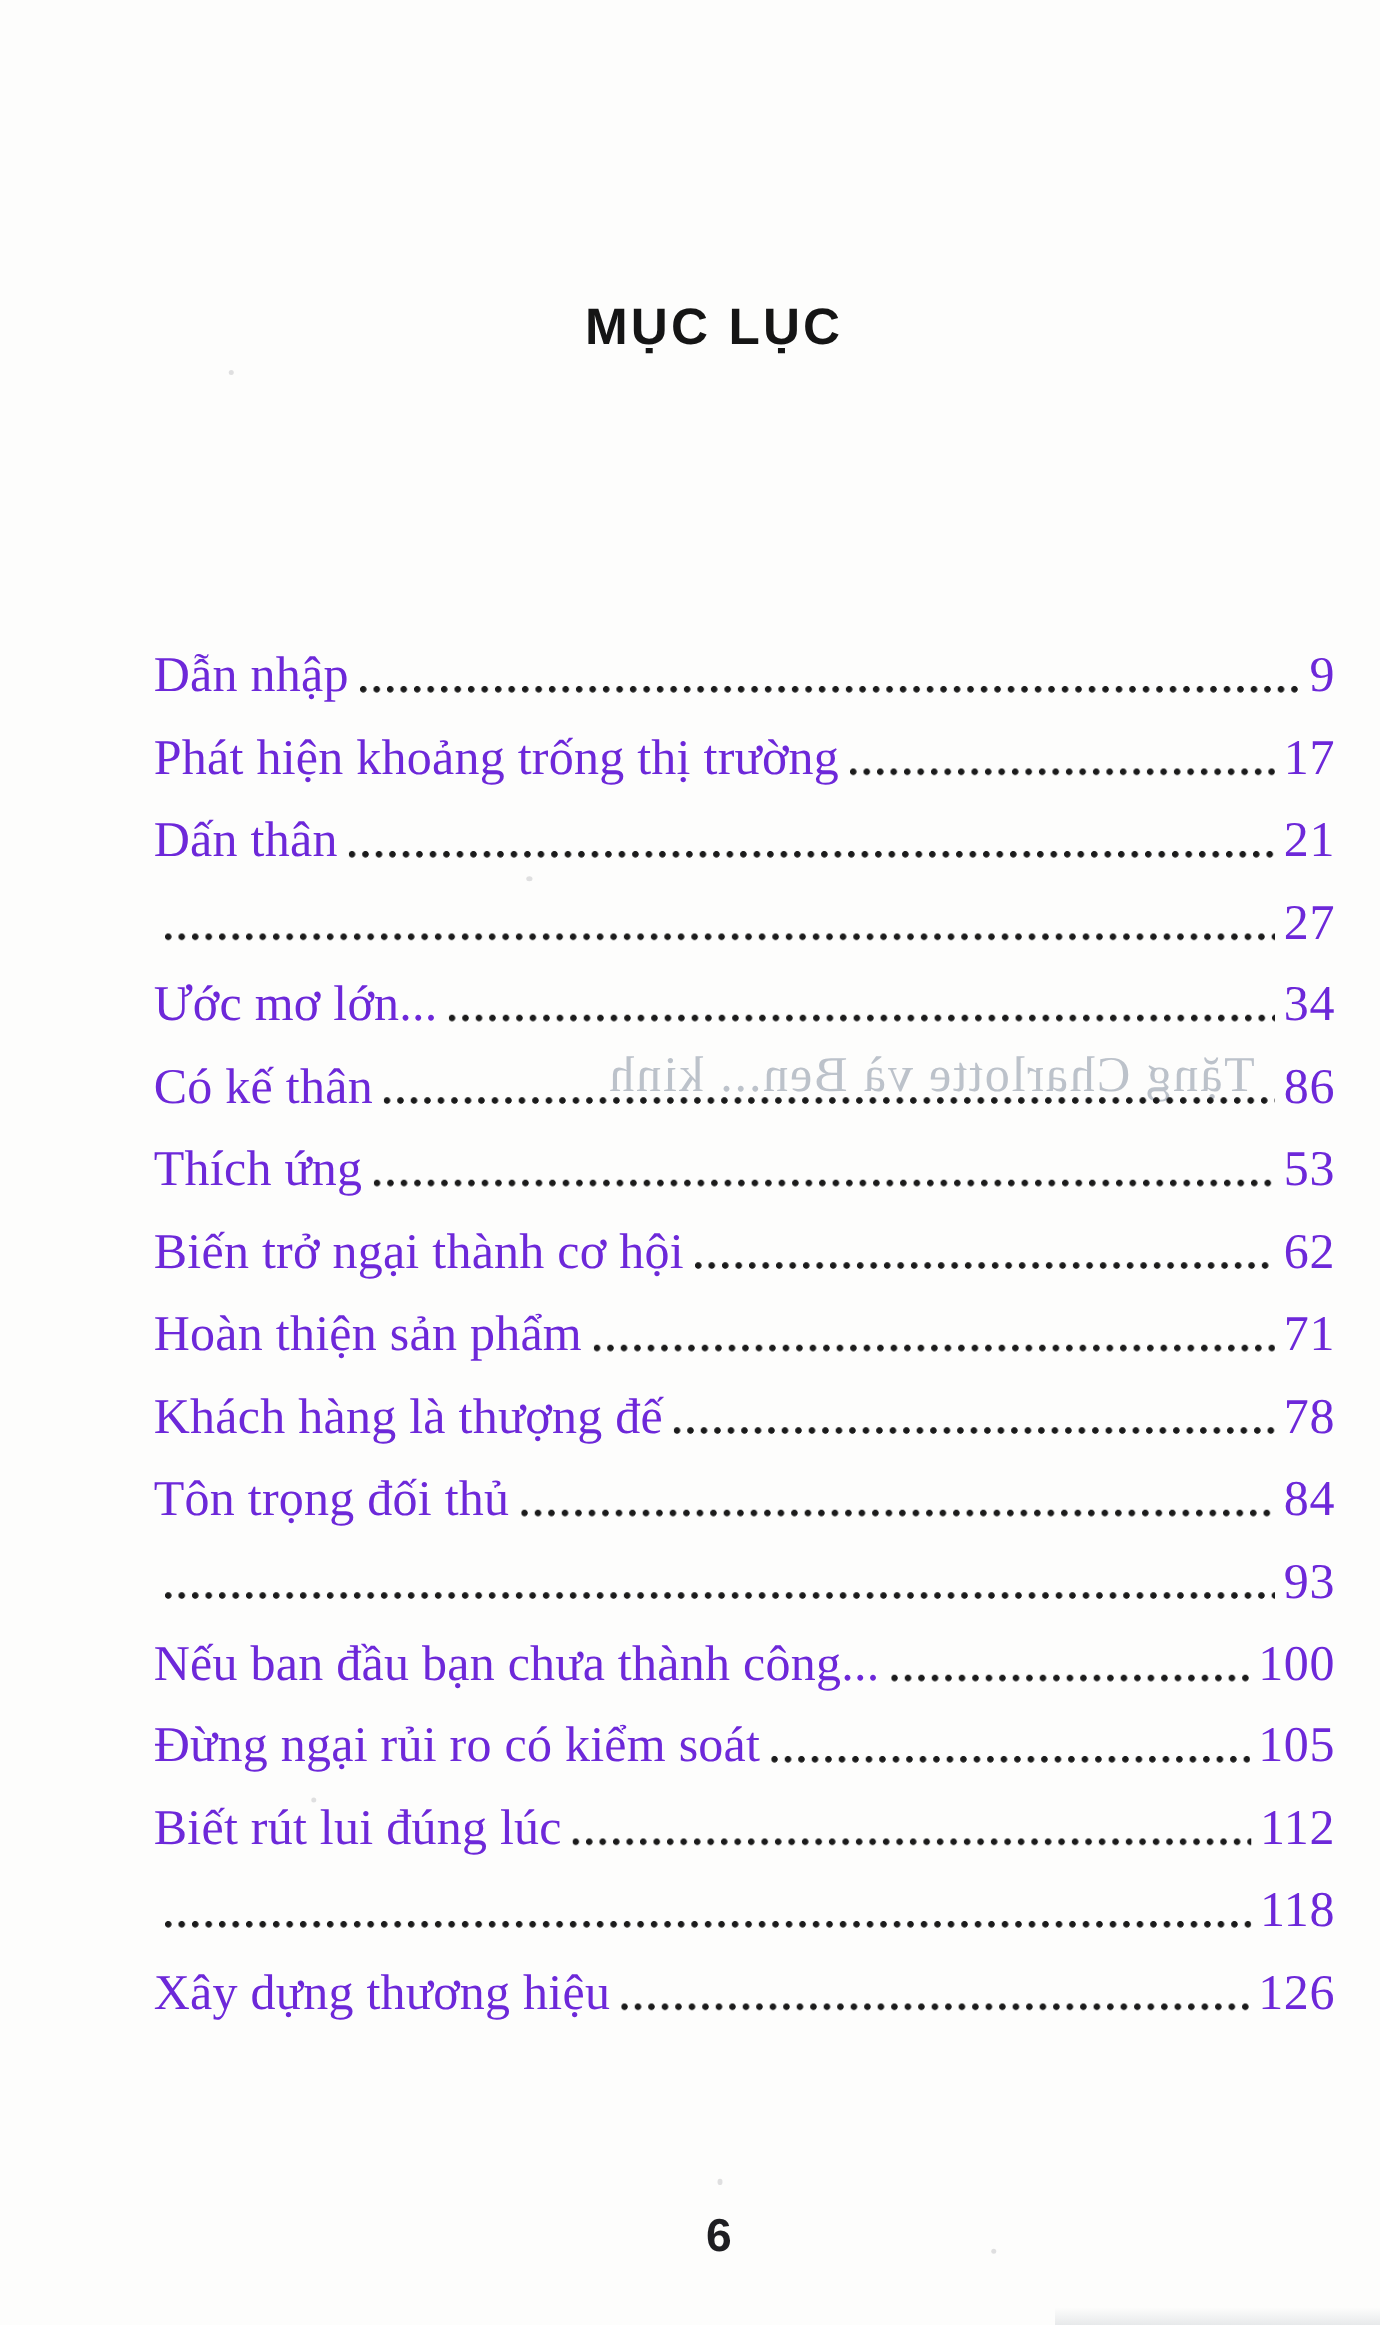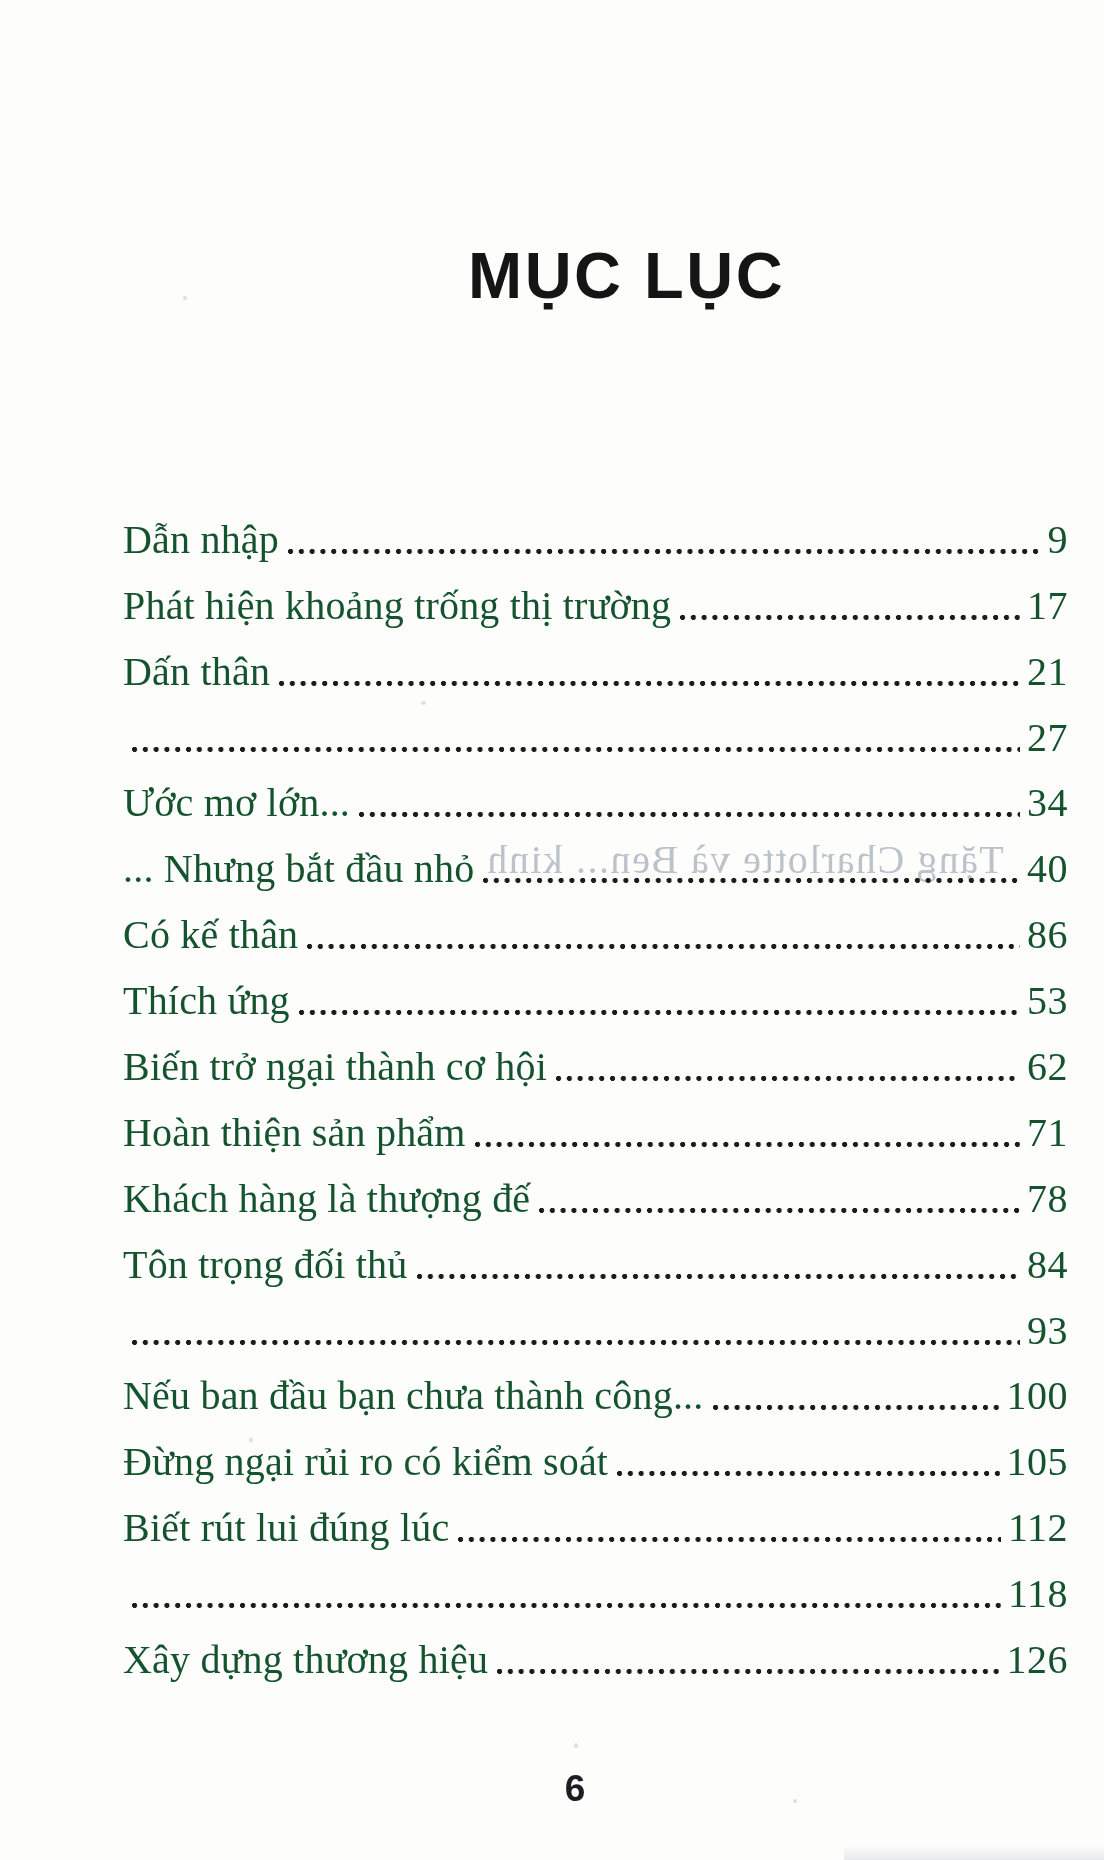--- a/index.html
+++ b/index.html
@@ -15,21 +15,21 @@
     color: #1b1b1b;
   }
 
   
   .title {
     position: absolute;
     top: 238px;
     left: 468px;
     font-family: "Liberation Sans", sans-serif;
     font-weight: bold;
-    font-size: 65px;
+    font-size: 41px;
     letter-spacing: 2.5px;
     color: #151515;
     white-space: nowrap;
   }
 
   
   .toc {
     position: absolute;
     top: 498px;
     left: 123px;
@@ -38,21 +38,21 @@
   }
   .row {
     display: flex;
     align-items: flex-end;
     height: 65.9px;
     white-space: nowrap;
   }
   .label, .num {
     font-size: 40px;
     line-height: 48px;
-    color: #14532d;
+    color: #6d28d9;
   }
   .label { flex: 0 0 auto; letter-spacing: 0.2px; }
   .num   { flex: 0 0 auto; text-align: right; letter-spacing: 0.5px; }
   .dots {
     flex: 1 1 auto;
     height: 7px;
     align-self: flex-end;
     margin: 0 7px 9px 9px;
     background-image: radial-gradient(circle at 2.6px 3.4px, #1b1b1b 2.3px, rgba(0,0,0,0) 2.9px);
     background-size: 10.8px 7px;
@@ -137,25 +137,20 @@
     <span class="dots"></span>
     <span class="num">27</span>
   </div>
 
   <div class="row">
     <span class="label">Ước mơ lớn...</span>
     <span class="dots"></span>
     <span class="num">34</span>
   </div>
 
-  <div class="row">
-    <span class="label">... Nhưng bắt đầu nhỏ</span>
-    <span class="dots"></span>
-    <span class="num">40</span>
-  </div>
 
   <div class="row">
     <span class="label">Có kế thân</span>
     <span class="dots"></span>
     <span class="num">86</span>
   </div>
 
   <div class="row">
     <span class="label">Thích ứng</span>
     <span class="dots"></span>

